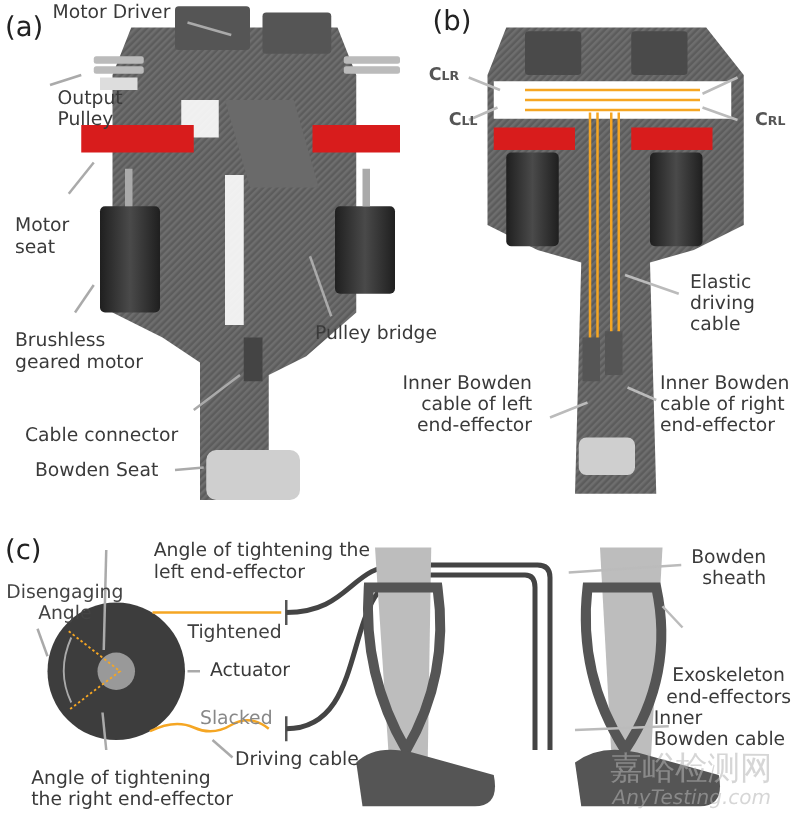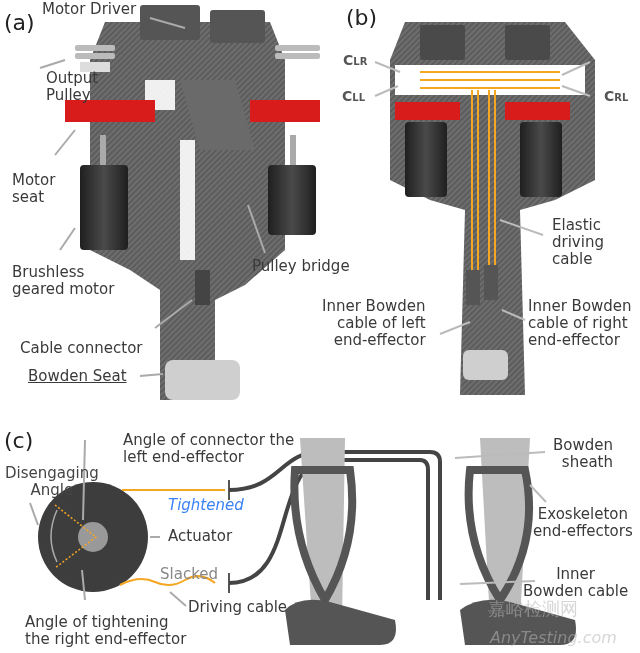--- a/index.html
+++ b/index.html
@@ -121,47 +121,47 @@
 
 <div class="lbl" style="left:42px;top:1px;">Motor Driver</div>
 <div class="lbl ml" style="left:12px;top:70px;margin-left:34px;">Output
 Pulley</div>
 <div class="lbl ml" style="left:12px;top:160px;margin-top:12px;">Motor
 seat</div>
 <div class="lbl ml" style="left:12px;top:264px;">Brushless
 geared motor</div>
 <div class="lbl" style="left:252px;top:258px;text-align:right;">Pulley bridge</div>
 <div class="lbl" style="left:20px;top:322px;margin-top:18px;">Cable connector</div>
-<div class="lbl" style="left:28px;top:368px;text-decoration:underline;">Bowden Seat</div>
+<div class="lbl" style="left:28px;top:368px;">Bowden Seat</div>
 
 <div class="c-lbl" style="left:343px;top:52px;"><span>C</span><sub>LR</sub></div>
-<div class="c-lbl" style="left:342px;top:88px;text-align:right;"><span>C</span><sub>LL</sub></div>
+<div class="c-lbl" style="left:359px;top:88px;text-align:right;"><span>C</span><sub>LL</sub></div>
 <div class="c-lbl" style="left:640px;top:52px;"><span>C</span><sub>RR</sub></div>
 <div class="c-lbl" style="left:604px;top:88px;"><span>C</span><sub>RL</sub></div>
 <div class="lbl ml" style="left:552px;top:217px;">Elastic
 driving
 cable</div>
 <div class="lbl ml" style="left:322px;top:298px;text-align:right;">Inner Bowden
 cable of left
 end-effector</div>
 <div class="lbl ml" style="left:528px;top:298px;">Inner Bowden
 cable of right
 end-effector</div>
 
-<div class="lbl ml" style="left:123px;top:432px;">Angle of connector the
+<div class="lbl ml" style="left:123px;top:432px;">Angle of tightening the
 left end-effector</div>
 <div class="lbl ml" style="left:5px;top:465px;color:#444;text-align:center;">Disengaging
 Angle</div>
-<div class="lbl" style="left:168px;top:497px;color:#3b82f6;font-style:italic;">Tightened</div>
+<div class="lbl" style="left:150px;top:497px;color:#404040;">Tightened</div>
 <div class="lbl" style="left:168px;top:528px;">Actuator</div>
 <div class="lbl" style="left:160px;top:566px;color:#888;">Slacked</div>
 <div class="lbl" style="left:188px;top:599px;">Driving cable</div>
 <div class="lbl ml" style="left:25px;top:614px;">Angle of tightening
 the right end-effector</div>
 <div class="lbl ml" style="left:553px;top:437px;text-align:right;">Bowden
 sheath</div>
-<div class="lbl ml" style="left:533px;top:506px;text-align:center;">Exoskeleton
+<div class="lbl ml" style="left:533px;top:532px;text-align:center;">Exoskeleton
 end-effectors</div>
-<div class="lbl ml" style="left:523px;top:566px;text-align:center;">Inner
+<div class="lbl ml" style="left:523px;top:566px;text-align:left;">Inner
 Bowden cable</div>
 
-<div class="wm" style="left:488px;top:597px;font-size:18px;">嘉峪检测网</div>
+<div class="wm" style="left:488px;top:597px;font-size:26px;">嘉峪检测网</div>
 <div class="wm" style="left:490px;top:628px;font-size:16px;font-style:italic;">AnyTesting.com</div>
 
 </body></html>

